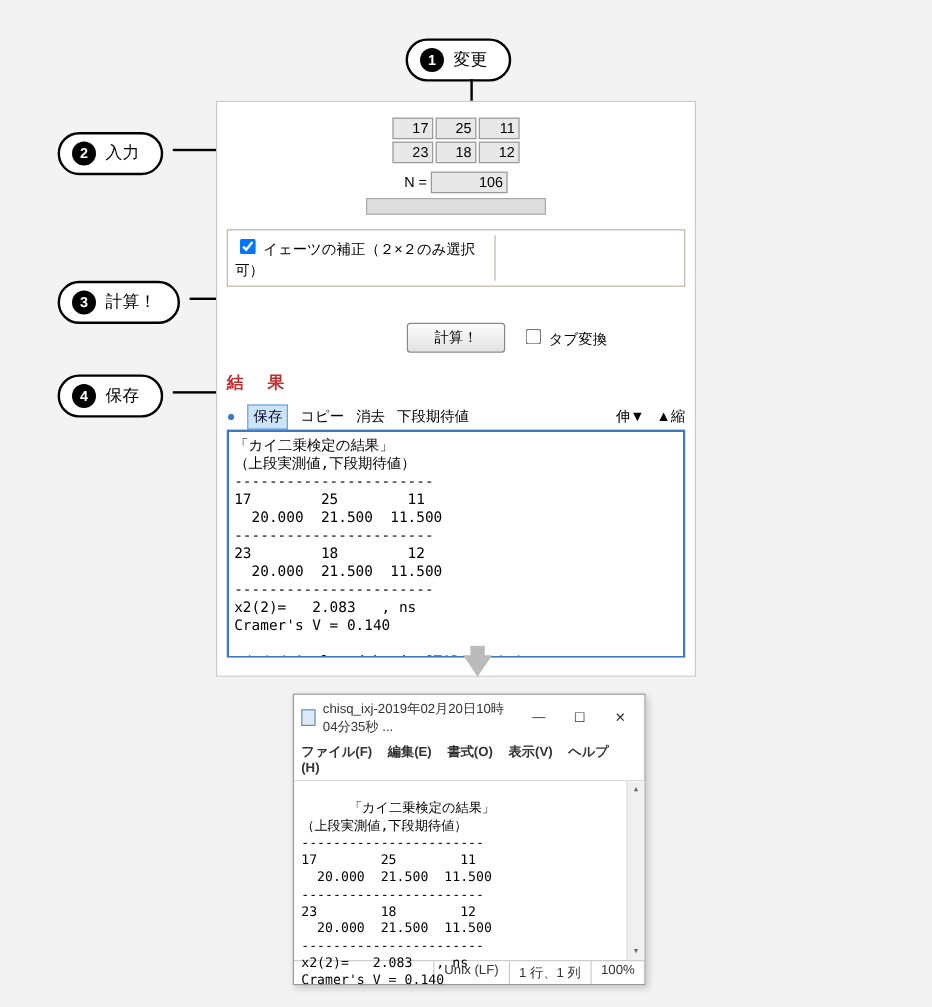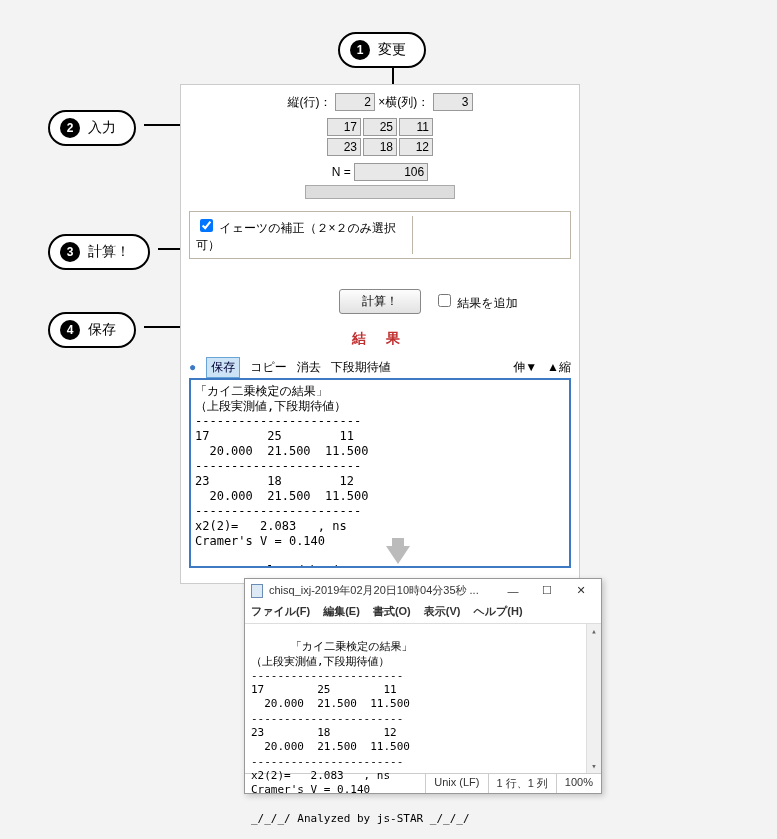--- a/index.html
+++ b/index.html
@@ -51,21 +51,21 @@
     font-size: 12px;
     padding: 1px 3px;
     border: 1px solid #999;
     background: #e8e8e8;
   }
   .nrow {
     text-align: center;
     margin-bottom: 4px;
   }
   .nrow input {
-    width: 74px;
+    width: 64px;
     text-align: right;
     font-size: 12px;
     padding: 1px 3px;
     border: 1px solid #999;
     background: #e8e8e8;
   }
   .gray-bar {
     width: 150px;
     height: 14px;
     margin: 0 auto 12px auto;
@@ -98,21 +98,21 @@
     font-size: 12px;
     cursor: pointer;
   }
   .append-chk {
     position: absolute;
     left: 245px;
     top: 2px;
     font-size: 12px;
   }
   .result-heading {
-    text-align: center;
+    text-align: left;
     font-weight: bold;
     color: #c03030;
     font-size: 14px;
     letter-spacing: 8px;
     margin-bottom: 10px;
   }
   .toolbar {
     display: flex;
     align-items: center;
     gap: 10px;
@@ -200,21 +200,21 @@
     left: 392px;
     top: 538px;
     width: 12px;
     height: 10px;
     background: #bbb;
   }
   .editor {
     position: absolute;
     left: 244px;
     top: 578px;
-    width: 358px;
+    width: 294px;
     background: #fff;
     border: 1px solid #999;
     box-shadow: 2px 2px 6px rgba(0,0,0,0.2);
     font-size: 11px;
   }
   .editor .titlebar {
     display: flex;
     align-items: center;
     padding: 4px 6px;
     gap: 6px;
@@ -314,26 +314,20 @@
   <div class="callout" style="left:48px; top:312px;">
     <div class="badge">
       <span class="num">4</span>
       <span>保存</span>
     </div>
   </div>
   <div class="lead-h" style="left:144px; top:326px; width:38px;"></div>
   <div class="dot" style="left:180px; top:322px;"></div>
 
   <div class="app">
-    <div class="row-dims">
-      <span>縦(行)：</span>
-      <input value="2" style="">
-      <span>×横(列)：</span>
-      <input value="3" style="">
-    </div>
 
     <div class="grid">
       <div class="grid-row">
         <div class="grid-cell"><input value="17" style=""></div>
         <div class="grid-cell"><input value="25" style=""></div>
         <div class="grid-cell"><input value="11" style=""></div>
       </div>
       <div class="grid-row">
         <div class="grid-cell"><input value="23" style=""></div>
         <div class="grid-cell"><input value="18" style=""></div>
@@ -352,21 +346,21 @@
       <span class="yates-inner">
         <input type="checkbox" checked="" style="">
         <span>イェーツの補正（２×２のみ選択可）</span>
       </span>
     </div>
 
     <div class="calc-row">
       <button class="btn">計算！</button>
       <span class="append-chk">
         <input type="checkbox" style="">
-        <span>結果を追加</span>
+        <span>タブ変換</span>
       </span>
     </div>
 
     <div class="result-heading">結 果</div>
 
     <div class="toolbar">
       <span style="color:#3e7ac4;">●</span>
       <span class="tbl save">保存</span>
       <span class="tbl">コピー</span>
       <span class="tbl">消去</span>

